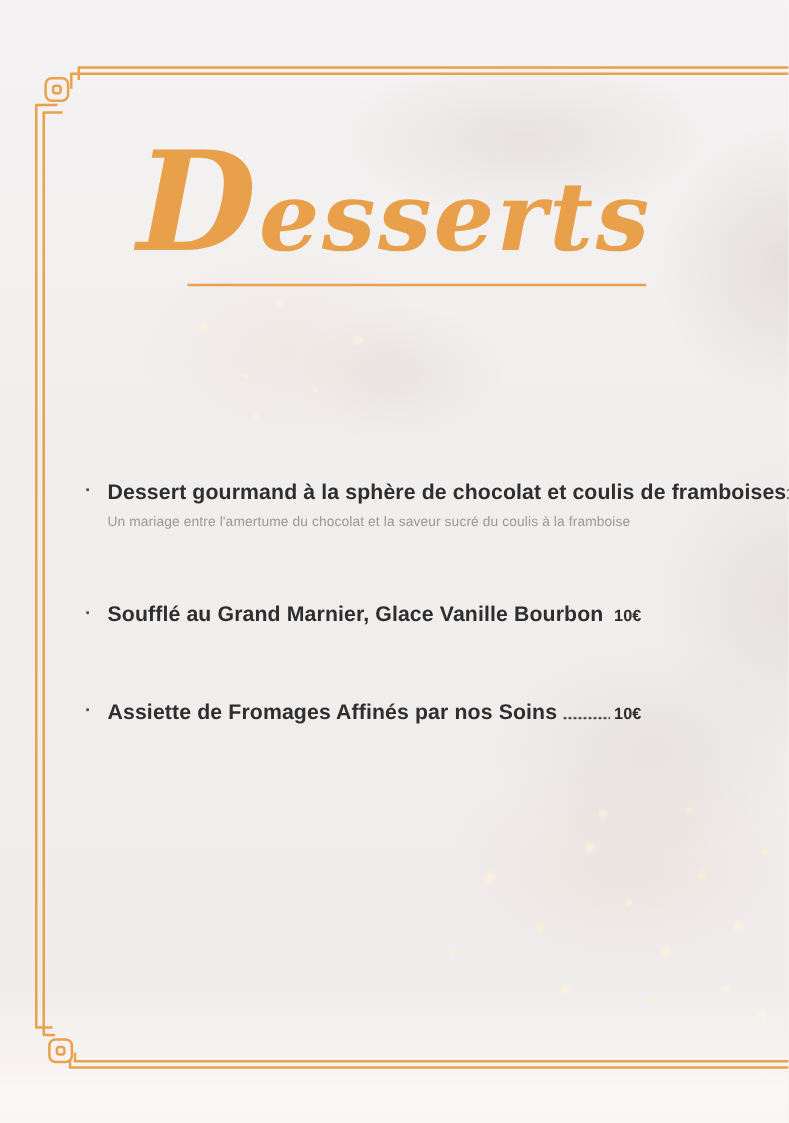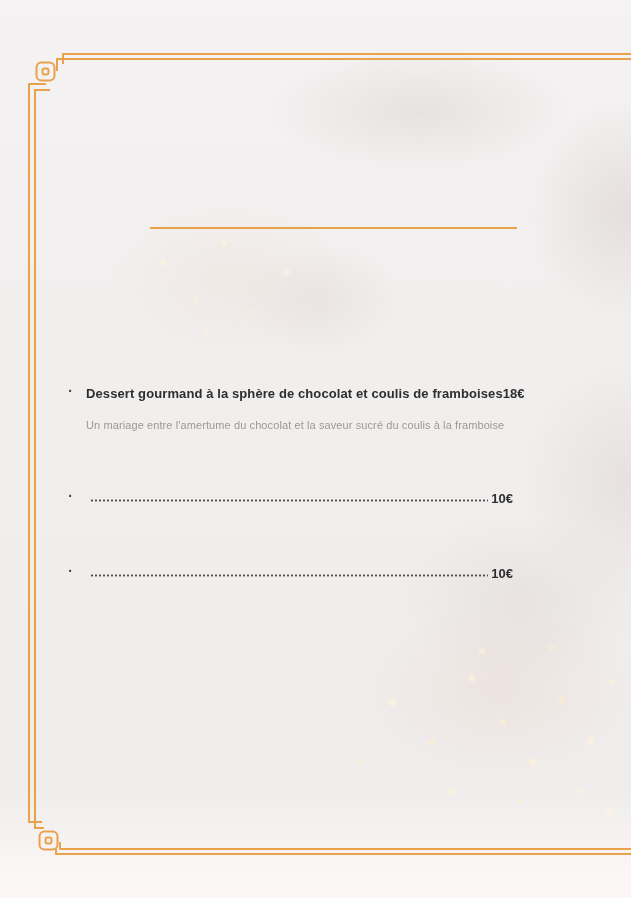--- a/index.html
+++ b/index.html
@@ -74,32 +74,32 @@
   }
 
   .menu { position:absolute; left:68px; top:384px; width:445px; }
   .menu-item { margin-bottom:58px; }
   .item-line { display:flex; align-items:baseline; width:100%; }
   .bullet {
     flex:0 0 18px; color:#4F4F4F; font-size:15px; font-weight:bold;
     transform:translateY(-2px);
   }
   .item-name {
-    font-size:13px; font-weight:bold; color:var(--item-color);
+    font-size:17px; font-weight:bold; color:var(--item-color);
     letter-spacing:0.1px; white-space:nowrap;
   }
   .item-price { font-size:13px; font-weight:bold; color:var(--item-color); white-space:nowrap; }
   .leader {
     flex:1 1 auto; height:3px; align-self:flex-end; margin:0 3px 4px 4px;
     background-image:radial-gradient(circle, var(--dot-color) 1px, rgba(0,0,0,0) 1.2px);
     background-size:4px 3px; background-repeat:repeat-x; background-position:left bottom;
     min-width:0;
   }
   .item-desc {
-    margin:18px 0 0 18px; font-size:11px; color:var(--desc-color); letter-spacing:0.1px;
+    margin:8px 0 0 18px; font-size:11px; color:var(--desc-color); letter-spacing:0.1px;
     white-space:nowrap;
   }
 </style>
 </head>
 <body>
 
 <div class="page">
 
   <div class="bg"></div>
 
@@ -114,44 +114,49 @@
     <path d="M 46 84 H 29 V 822 H 42"></path>
     <path d="M 50 90 H 35 V 828 H 44"></path>
 
     <rect x="39.5" y="831.5" width="18" height="18" rx="5"></rect>
     <rect x="45.5" y="837.5" width="6" height="6" rx="2"></rect>
 
     <path d="M 631 849 H 60 V 842"></path>
     <path d="M 631 854 H 56 V 848"></path>
   </svg>
 
+  <div class="title-wrap">
+    <div class="title-text">Desserts</div>
+  </div>
   <div class="title-underline" style="top:227px;"></div>
 
   <div class="menu">
 
     <div class="menu-item no-leader">
       <div class="item-line">
         <span class="bullet">·</span>
         <span class="item-name">Dessert gourmand à la sphère de chocolat et coulis de framboises</span>
 
         <span class="item-price">18€</span>
       </div>
       <div class="item-desc">Un mariage entre l'amertume du chocolat et la saveur sucré du coulis à la framboise</div>
     </div>
 
     <div class="menu-item">
       <div class="item-line">
         <span class="bullet">·</span>
+        <span class="item-name">Soufflé au Grand Marnier, Glace Vanille Bourbon</span>
         <span class="leader"></span>
         <span class="item-price">10€</span>
       </div>
     </div>
 
     <div class="menu-item">
       <div class="item-line">
         <span class="bullet">·</span>
+        <span class="item-name">Assiette de Fromages Affinés par nos Soins</span>
         <span class="leader"></span>
         <span class="item-price">10€</span>
       </div>
     </div>
 
   </div>
 </div>
 
 </body></html>

